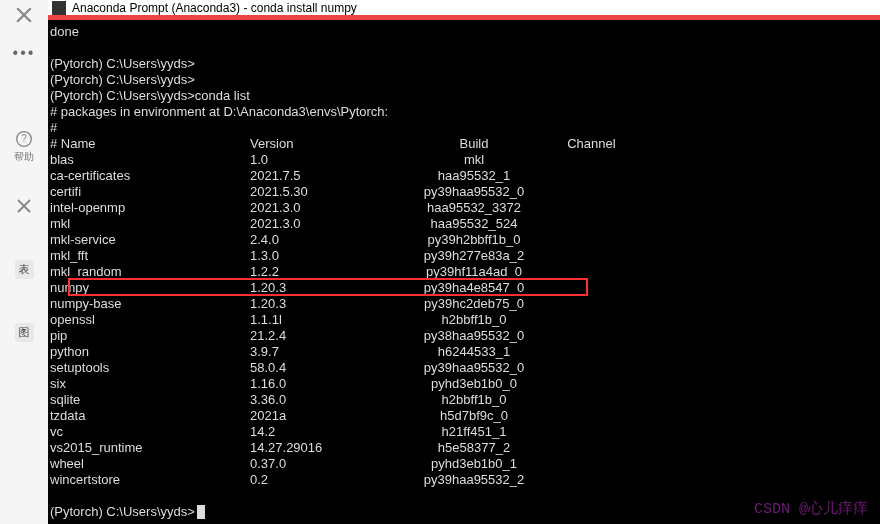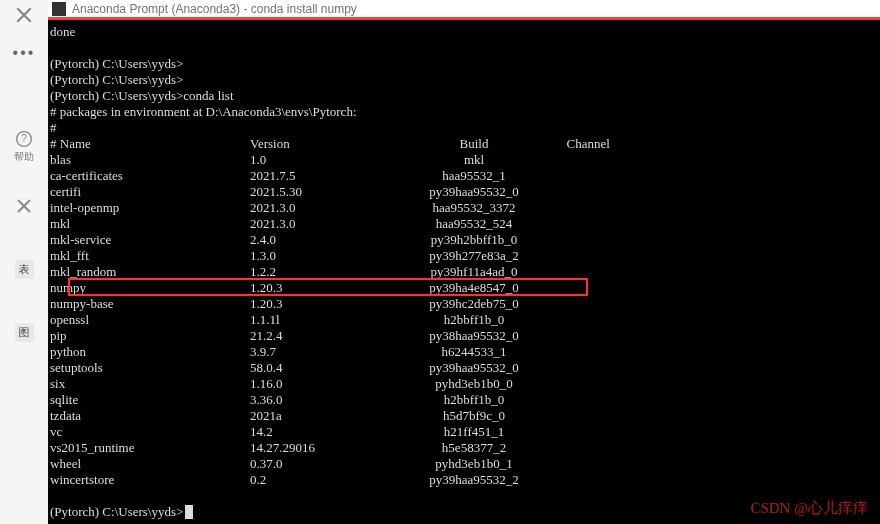--- a/index.html
+++ b/index.html
@@ -48,35 +48,35 @@
       position: absolute;
       left: 48px; top: 0;
       height: 20px;
       width: 832px;
       background: #fff;
       display: flex;
       align-items: center;
       padding-left: 4px;
       gap: 6px;
       font-size: 12px;
-      color: #737373;
-      border-bottom: 3px solid #ef4444;
+      color: #000000;
+      border-bottom: 5px solid #ef4444;
     }
     .titlebar .cmd-icon {
       width: 14px; height: 14px;
       background: #333;
       display: inline-block;
     }
     .terminal {
       position: absolute;
       left: 48px; top: 20px;
       width: 832px; height: 504px;
       background: #000;
       color: #ddd;
-      font-family: Liberation Serif, serif;
+      font-family: Liberation Sans, sans-serif;
       font-size: 13px;
       line-height: 16px;
       padding: 4px 2px;
       white-space: pre;
       overflow: hidden;
     }
     .terminal .line { display: block; min-height: 16px; }
     .terminal .row {
       display: grid;
       grid-template-columns: 200px 140px 170px 100px;
@@ -86,23 +86,23 @@
       position: absolute;
       border: 2px solid #ff3030;
       left: 20px;
       width: 520px;
       height: 18px;
       pointer-events: none;
     }
     .watermark {
       position: absolute;
       right: 12px; bottom: 6px;
-      color: #b91c1c;
+      color: #701a75;
       font-size: 15px;
-      font-family: Liberation Serif, serif;
+      font-family: Liberation Mono, monospace;
       pointer-events: none;
       text-align: right;
     }
     .cursor {
       display: inline-block;
       width: 8px; height: 14px;
       background: #ddd;
       vertical-align: text-bottom;
       margin-left: 2px;
     }

